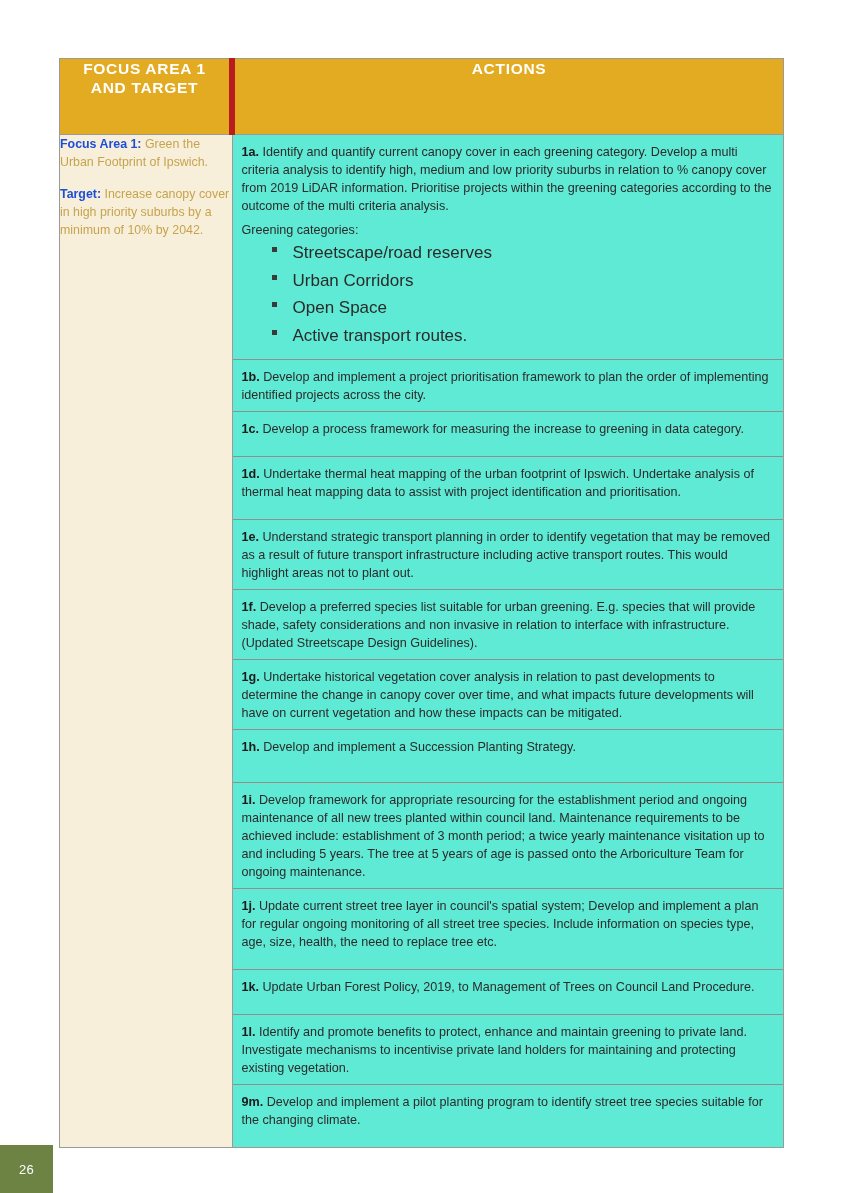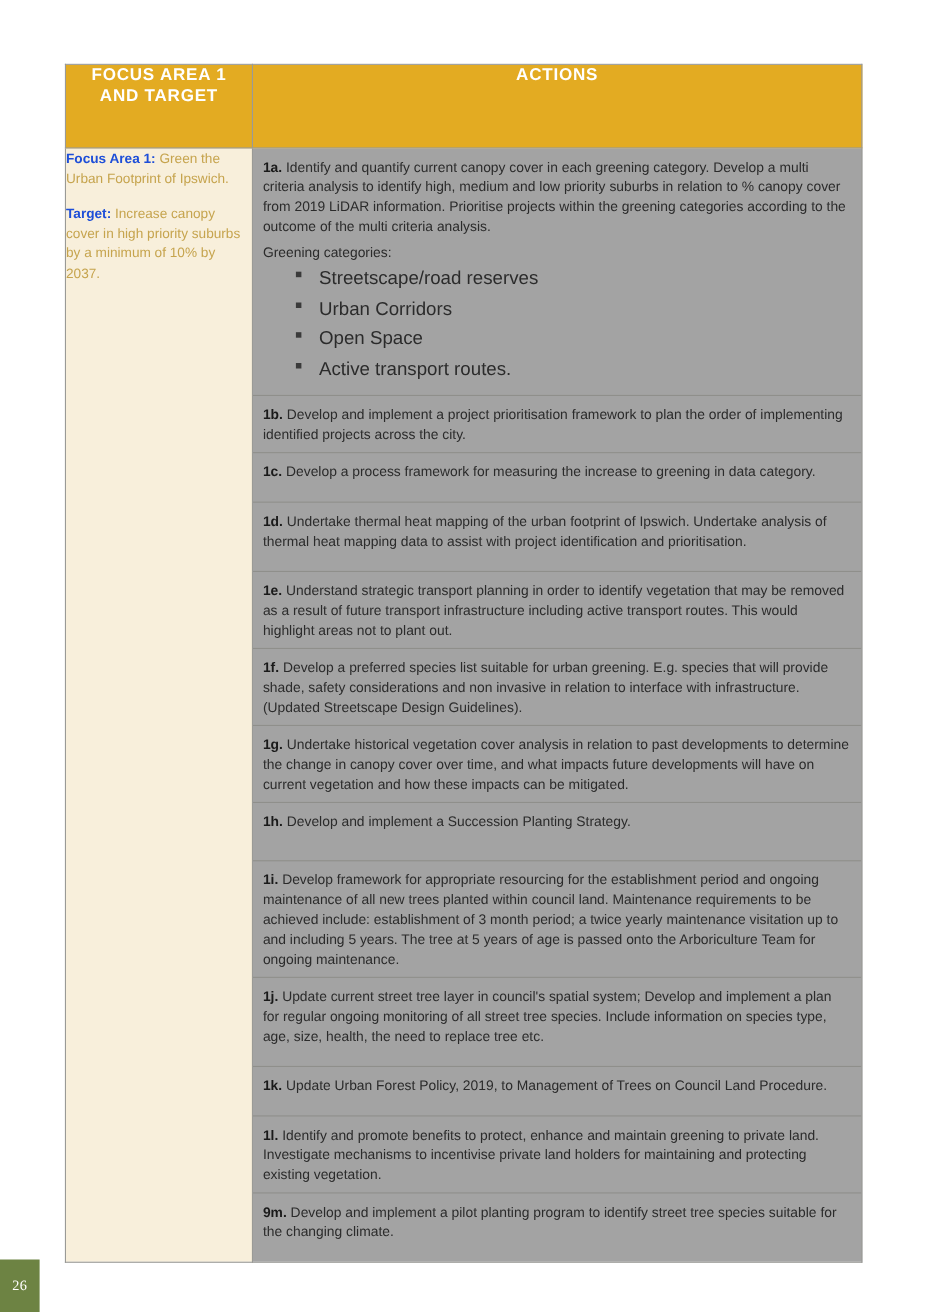--- a/index.html
+++ b/index.html
@@ -13,30 +13,29 @@
     font-family: "Liberation Sans", sans-serif;
     position: relative;
     overflow: hidden;
   }
 
   
   .page-badge {
     position: absolute;
     left: 0;
     bottom: 0;
-    width: 36px;
+    width: 53px;
     height: 48px;
     background: #6d8343;
     color: #ffffff;
     font-size: 13px;
     display: flex;
     align-items: center;
     justify-content: center;
     letter-spacing: 0.3px;
-    font-family: Liberation Serif, serif;
   }
 
   
   .table-wrap {
     position: absolute;
     left: 59px;
     top: 58px;
     width: 725px;
   }
   table.action-table {
@@ -61,21 +60,21 @@
     vertical-align: middle;
     height: 75px;
     border: 1px solid #9a9a96;
     line-height: 1.25;
   }
   th.hdr-left {
     width: 169px;
     border-right: 1px solid #9a9a96;
   }
   th.hdr-right {
-    border-left: 1px solid #b91c1c;
+    border-left: 6px solid #b91c1c;
   }
 
   
   td.focus-col {
     width: 169px;
     background: #f8efdb;
     border: 1px solid #9a9a96;
     border-top: 1px solid #c79a1f;
     padding: 11px 12px 10px 13px;
     font-size: 12.4px;
@@ -86,21 +85,21 @@
   .focus-block:last-child { margin-bottom: 0; }
   .focus-lead {
     font-weight: bold;
     color: #1d4ed8;
   }
 
   
   td.actions-col {
     border: 1px solid #9a9a96;
     border-top: 1px solid #c79a1f;
-    background: #a3a3a3;
+    background: #5eead4;
     padding: 0;
   }
   .action-row {
     border-bottom: 1px solid #8f8f8b;
     padding: 8px 9px 7px 9px;
     font-size: 12.6px;
     line-height: 1.43;
     color: #2b2b2b;
   }
   .action-row:last-child { border-bottom: none; }
@@ -153,21 +152,21 @@
         <th class="hdr hdr-right">ACTIONS</th>
       </tr>
     </thead>
     <tbody>
       <tr>
         <td class="focus-col">
           <div class="focus-block">
             <span class="focus-lead">Focus Area 1:</span><span> Green the Urban Footprint of Ipswich.</span>
           </div>
           <div class="focus-block">
-            <span class="focus-lead">Target:</span><span> Increase canopy cover in high priority suburbs by a minimum of 10% by 2037.</span>
+            <span class="focus-lead">Target:</span><span> Increase canopy cover in high priority suburbs by a minimum of 10% by 2042.</span>
           </div>
         </td>
         <td class="actions-col">
 
           <div class="action-row">
             <p><span class="lbl">1a.</span><span> Identify and quantify current canopy cover in each greening category. Develop a multi criteria analysis to identify high, medium and low priority suburbs in relation to % canopy cover from 2019 LiDAR information. Prioritise projects within the greening categories according to the outcome of the multi criteria analysis.</span></p>
             <p>Greening categories:</p>
             <ul class="greening">
               <li>Streetscape/road reserves</li>
               <li>Urban Corridors</li>

